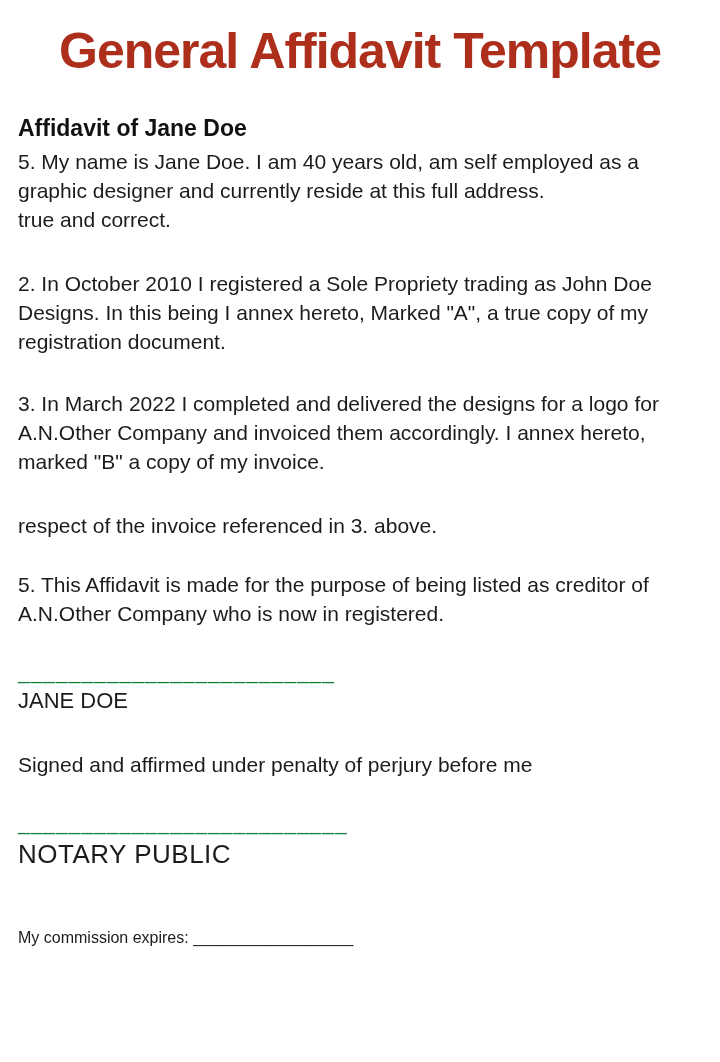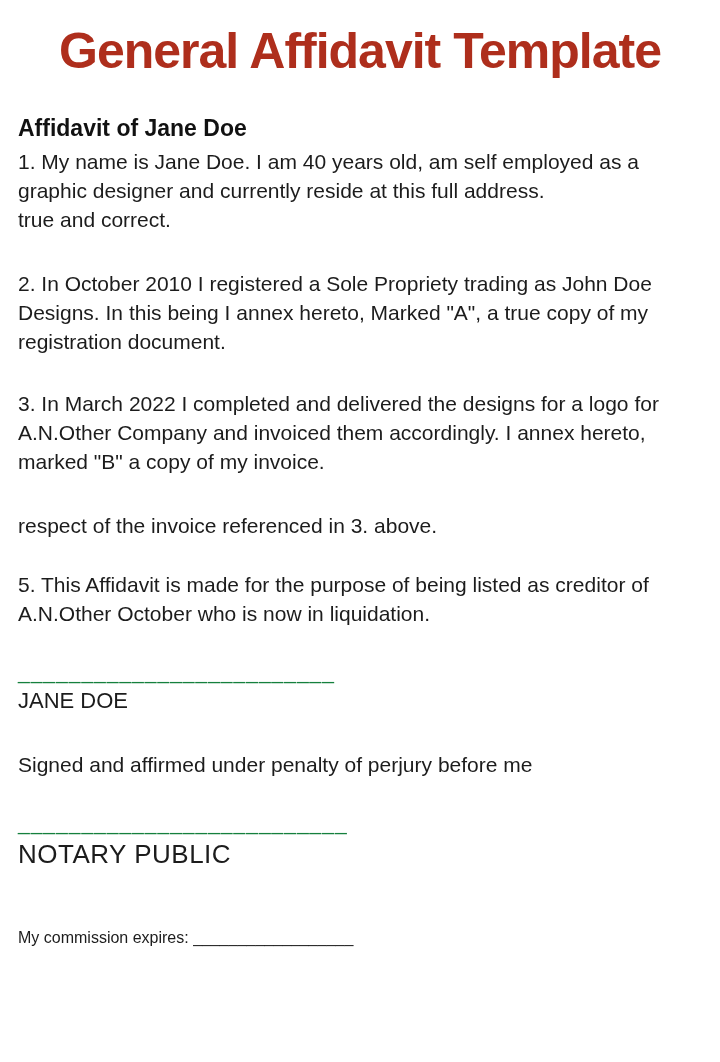--- a/index.html
+++ b/index.html
@@ -60,21 +60,21 @@
 
 <div class="page">
 
   <div class="title">General Affidavit Template</div>
 
   <div class="doc">
 
     <div class="heading">Affidavit of Jane Doe</div>
 
     <div class="p1">
-      <div class="para">1. My name is Jane Doe. I am 40 years old, am self employed as a</div>
+      <div class="para">5. My name is Jane Doe. I am 40 years old, am self employed as a</div>
       <div class="para"><span>graphic designer and currently reside </span><span class="underlined">at this full address</span><span>.</span></div>
       <div class="para">true and correct.</div>
     </div>
 
     <div class="p2">
       <div class="para">2. In October 2010 I registered a Sole Propriety trading as John Doe</div>
       <div class="para">Designs. In this being I annex hereto, Marked "A", a true copy of my</div>
       <div class="para">registration document.</div>
     </div>
 
@@ -83,21 +83,21 @@
       <div class="para">A.N.Other Company and invoiced them accordingly. I annex hereto,</div>
       <div class="para">marked "B" a copy of my invoice.</div>
     </div>
 
     <div class="p4">
       <div class="para">respect of the invoice referenced in 3. above.</div>
     </div>
 
     <div class="p5">
       <div class="para">5. This Affidavit is made for the purpose of being listed as creditor of</div>
-      <div class="para">A.N.Other October who is now in liquidation.</div>
+      <div class="para">A.N.Other Company who is now in registered.</div>
     </div>
 
     <div class="sig-block">
       <div class="rule-line">_________________________</div>
       <div class="sig-name">JANE DOE</div>
     </div>
 
     <div class="jurat">
       <div class="para">Signed and affirmed under penalty of perjury before me</div>
     </div>

